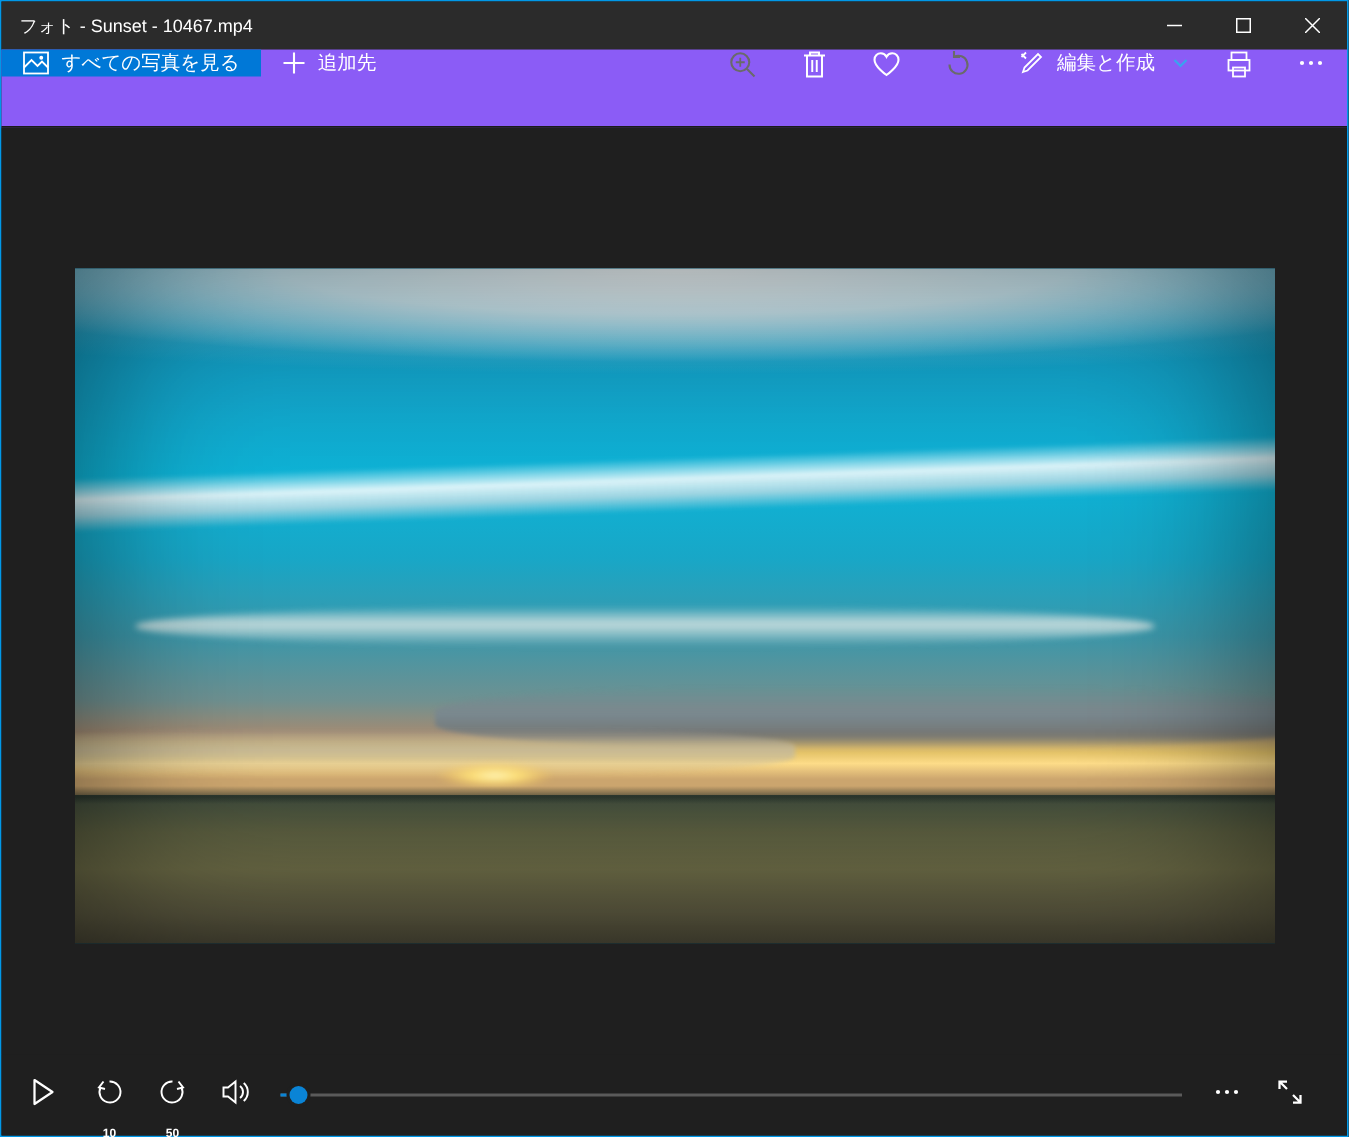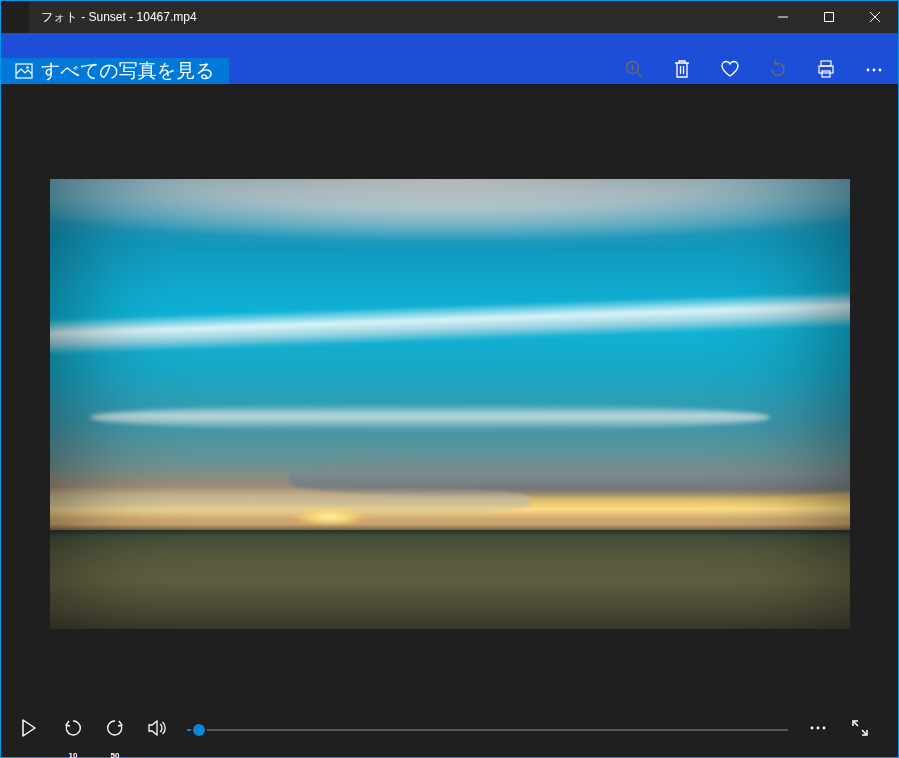--- a/index.html
+++ b/index.html
@@ -12,37 +12,37 @@
   .window {
     position: absolute; inset: 0;
     border: 1px solid #0098e8;
     background: #1f1f1f;
     display: flex; flex-direction: column;
   }
   
   .titlebar {
     height: 32px; background: #2b2b2b;
     display: flex; align-items: center;
-    color: #fff; font-size: 12px; margin-left: 28px;
+    color: #fff; font-size: 12px;
   }
   .titlebar .title { padding-left: 12px; flex: 1; }
   .winctrls { display: flex; height: 100%; }
   .winctrl {
     width: 46px; height: 100%;
     display: flex; align-items: center; justify-content: center;
     color: #fff;
   }
   .winctrl svg { pointer-events: none; }
 
   
   .toolbar {
-    height: 52px; background: #1d4ed8;
+    height: 52px; background: #8b5cf6;
     border-bottom: 1px solid #1a1a1a;
-    display: flex; align-items: flex-end;
-    color: #fff; font-size: 19px;
+    display: flex; align-items: flex-start;
+    color: #fff; font-size: 13px;
   }
   .tb-btn {
     display: flex; align-items: center; justify-content: center;
     padding: 0 14px; gap: 8px;
     color: #fff;
   }
   .tb-btn.primary { background: #0078d7; }
   .tb-btn .ico { display: flex; align-items: center; justify-content: center; }
   .tb-btn .lbl { white-space: nowrap; }
   .tb-spacer { flex: 1; }
@@ -181,20 +181,28 @@
     <div class="tb-btn primary">
       <span class="ico">
         <svg width="18" height="18" viewBox="0 0 18 18">
             <rect x="1" y="2" width="16" height="14" fill="none" stroke="#fff" stroke-width="1.2"></rect>
             <path d="M1 12 L6 7 L10 11 L13 8 L17 12" fill="none" stroke="#fff" stroke-width="1.2"></path>
             <circle cx="12.5" cy="5.5" r="1.3" fill="#fff"></circle>
           </svg>
       </span>
       <span class="lbl">すべての写真を見る</span>
     </div>
+    <div class="tb-btn">
+      <span class="ico">
+        <svg width="16" height="16" viewBox="0 0 16 16">
+            <path d="M8 1 V15 M1 8 H15" stroke="#fff" stroke-width="1.4"></path>
+          </svg>
+      </span>
+      <span class="lbl">追加先</span>
+    </div>
 
     <div class="tb-spacer"></div>
 
     <div class="tb-icon dim">
       <span>
         <svg width="20" height="20" viewBox="0 0 20 20">
             <circle cx="8.5" cy="8.5" r="6" fill="none" stroke="currentColor" stroke-width="1.4"></circle>
             <path d="M13 13 L18 18" stroke="currentColor" stroke-width="1.4"></path>
             <path d="M8.5 5.5 V11.5 M5.5 8.5 H11.5" stroke="currentColor" stroke-width="1.2"></path>
           </svg>
@@ -216,20 +224,34 @@
     </div>
     <div class="tb-icon dim">
       <span>
         <svg width="20" height="20" viewBox="0 0 20 20">
             <path d="M4 10 A6 6 0 1 0 7 5" fill="none" stroke="currentColor" stroke-width="1.4"></path>
             <path d="M7 1 L7 5 L11 5" fill="none" stroke="currentColor" stroke-width="1.4"></path>
           </svg>
       </span>
     </div>
 
+    <div class="tb-btn" style="padding:0 10px 0 16px">
+      <span class="ico">
+        <svg width="18" height="18" viewBox="0 0 18 18">
+            <path d="M3 15 L6 14 L15 5 L13 3 L4 12 Z" fill="none" stroke="#fff" stroke-width="1.2"></path>
+            <path d="M2 3 L5 6 M5 2 L2 5" stroke="#fff" stroke-width="1.2"></path>
+          </svg>
+      </span>
+      <span class="lbl">編集と作成</span>
+      <span class="chev">
+        <svg width="10" height="10" viewBox="0 0 10 10">
+            <path d="M1 3 L5 7 L9 3" fill="none" stroke="currentColor" stroke-width="1.5"></path>
+          </svg>
+      </span>
+    </div>
 
 
     <div class="tb-icon">
       <span>
         <svg width="20" height="20" viewBox="0 0 20 20">
             <rect x="5" y="2" width="10" height="5" fill="none" stroke="#fff" stroke-width="1.2"></rect>
             <rect x="3" y="7" width="14" height="7" fill="none" stroke="#fff" stroke-width="1.2"></rect>
             <rect x="6" y="12" width="8" height="6" fill="none" stroke="#fff" stroke-width="1.2"></rect>
           </svg>
       </span>

